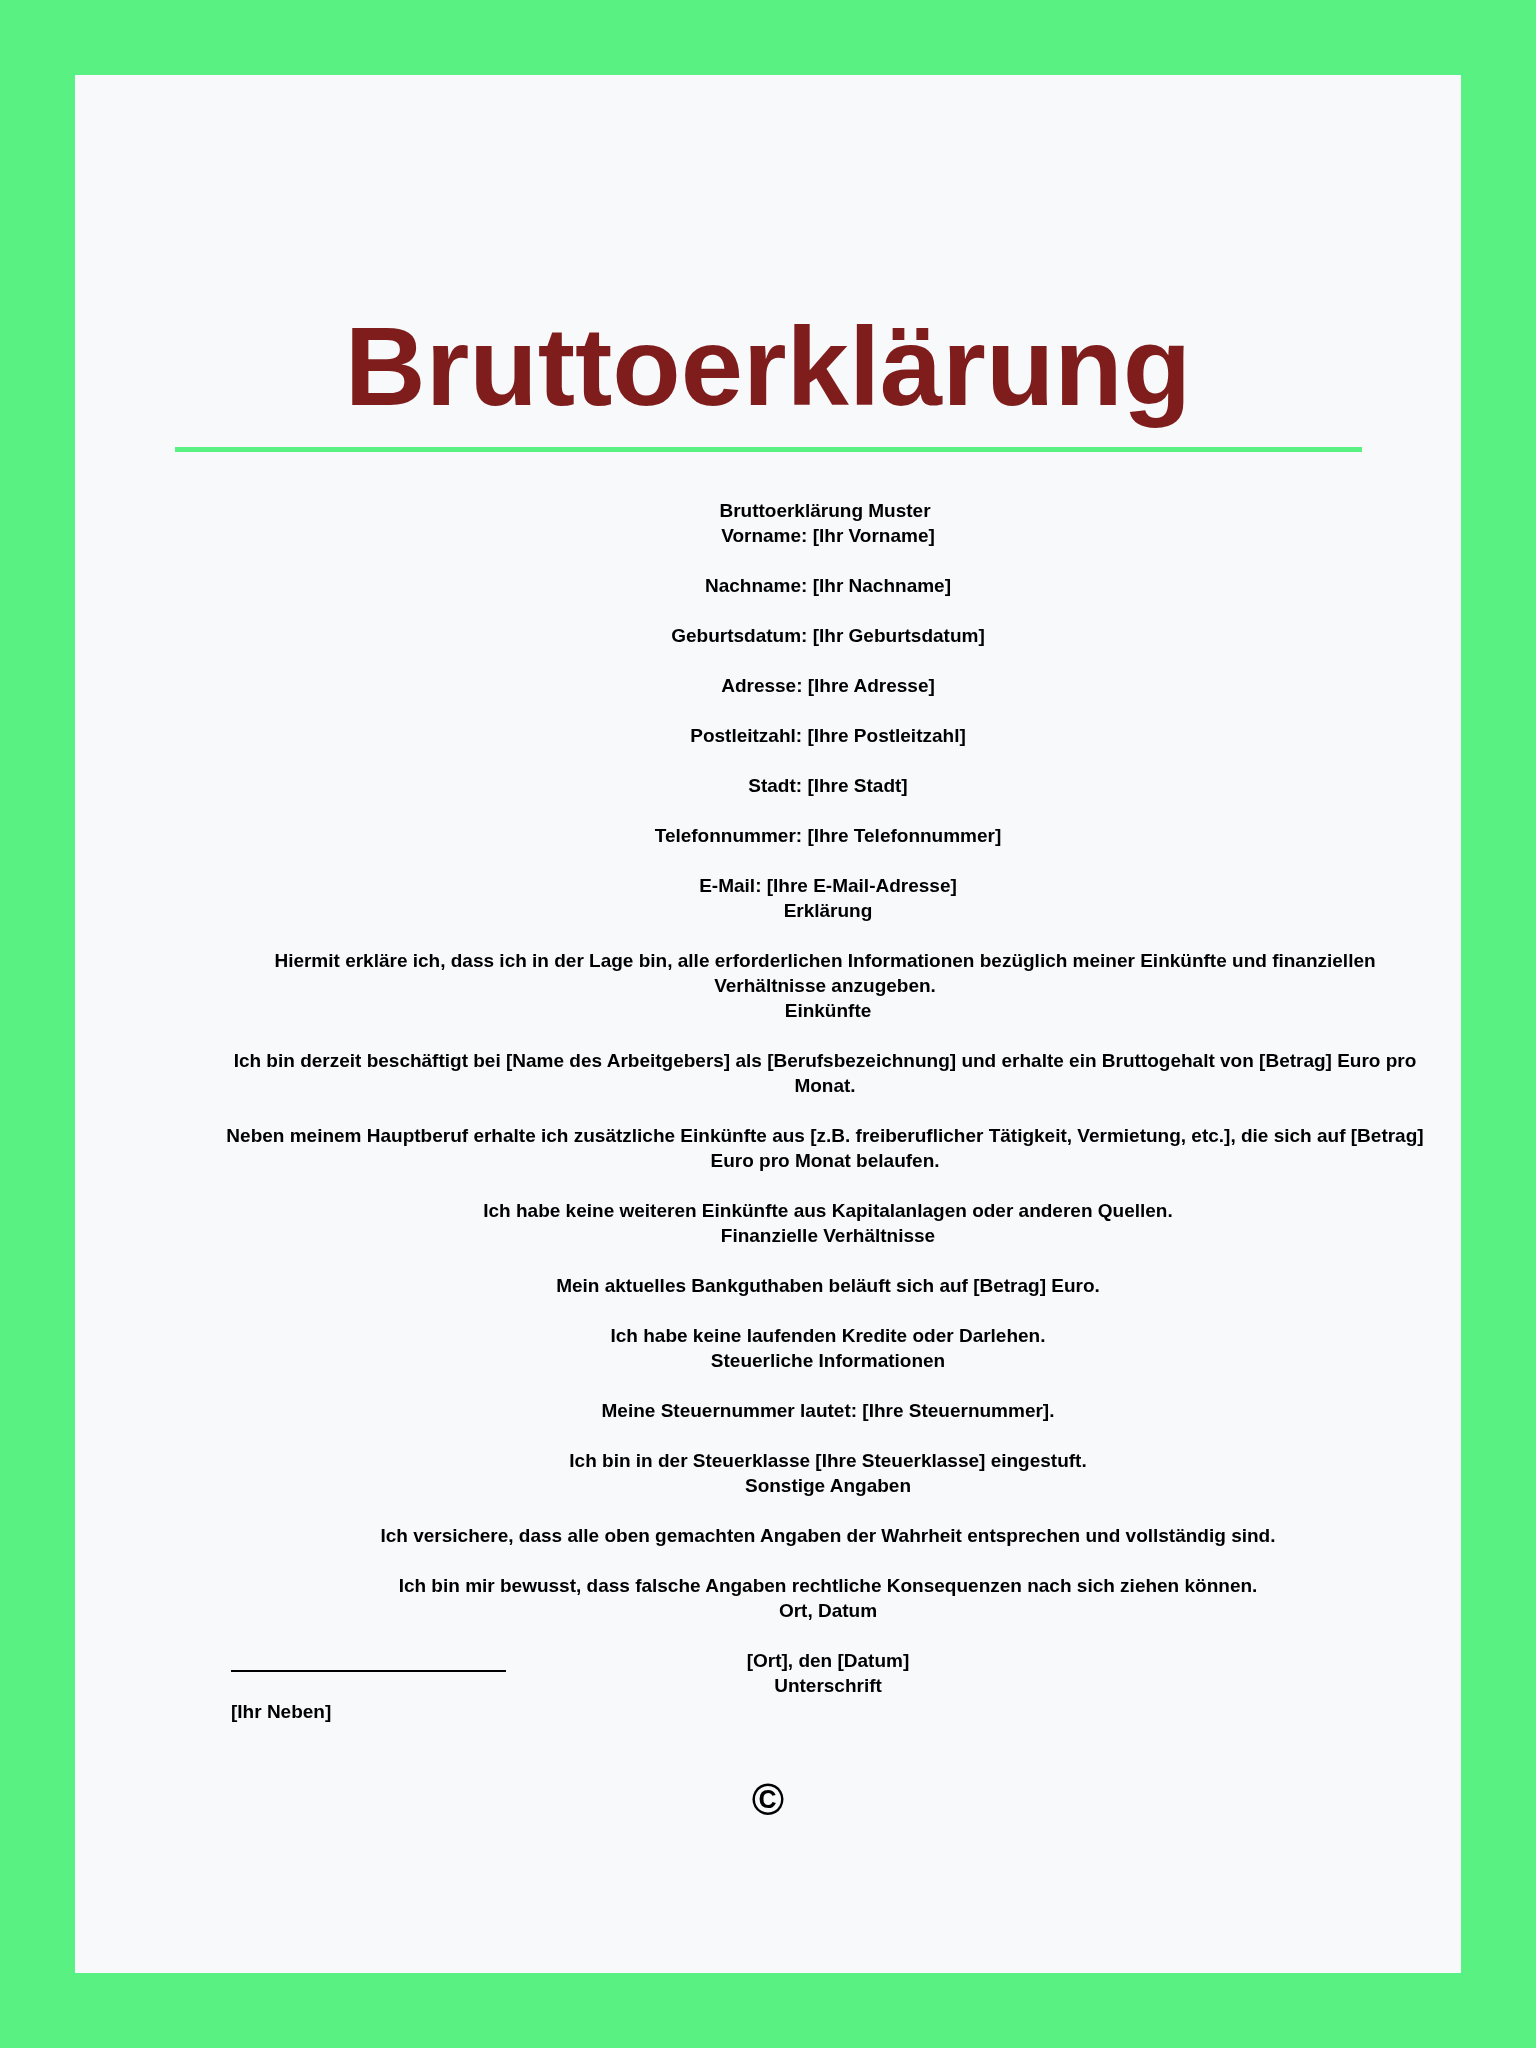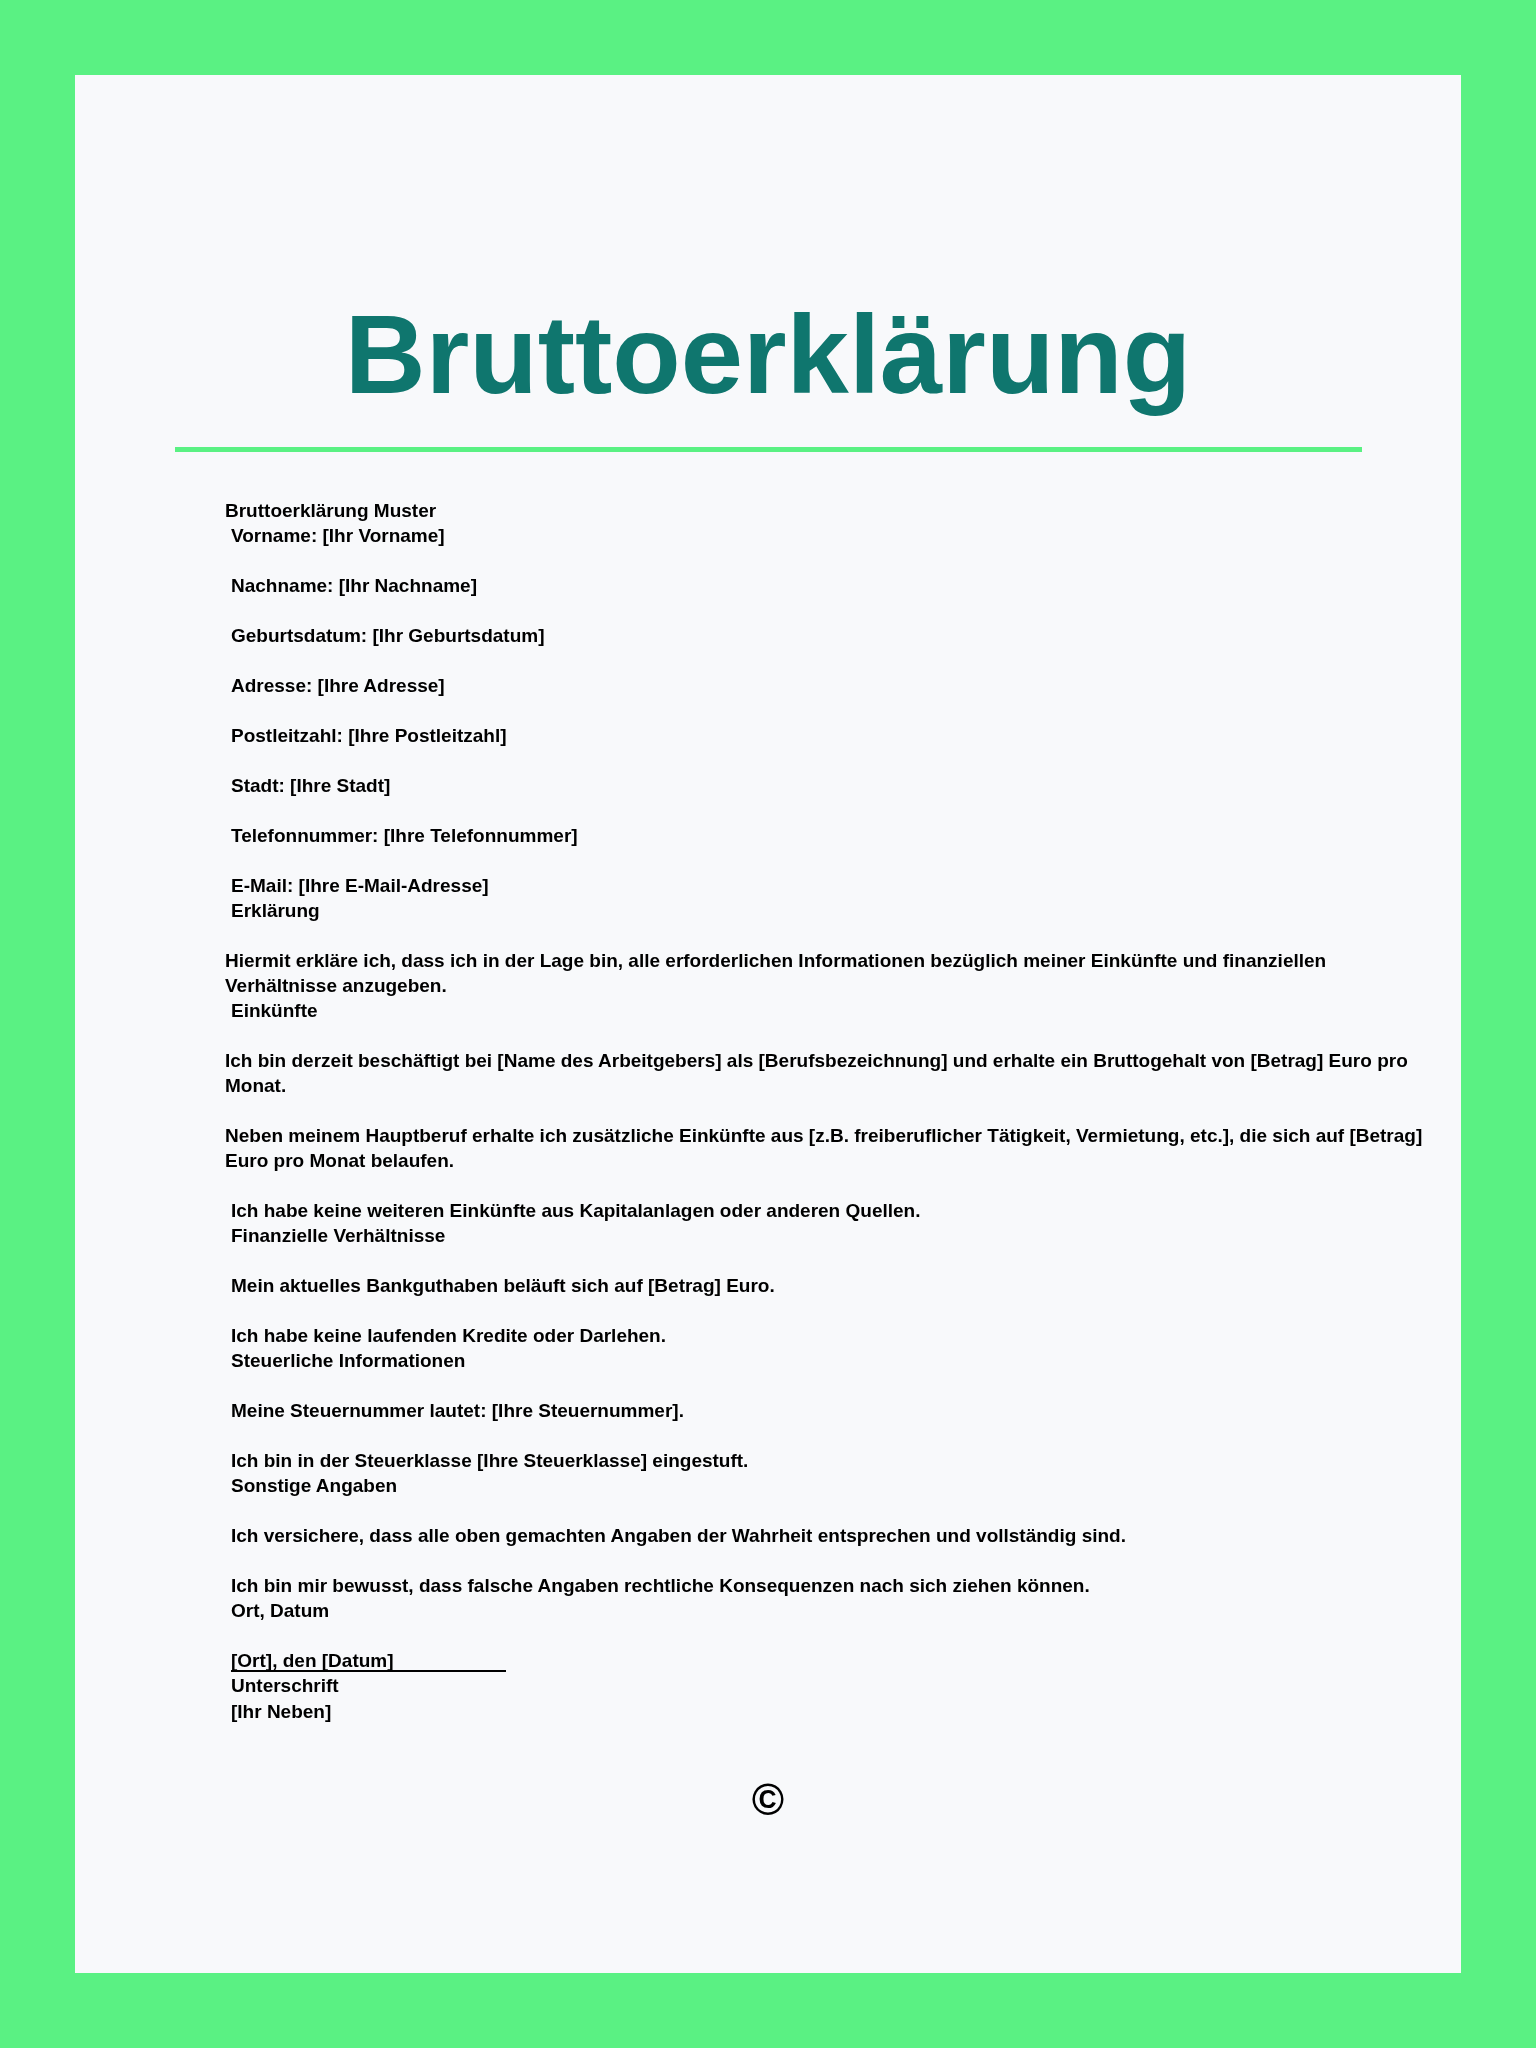--- a/index.html
+++ b/index.html
@@ -17,38 +17,39 @@
       background: #f8f9fb;
     }
     .title {
       position: absolute;
       left: 0; right: 0;
       top: 220px;
       text-align: center;
       font-weight: bold;
       font-size: 112px;
       line-height: 120px;
-      color: #0f766e;
-      margin: 0;
+      color: #7f1d1d;
+      margin: 12px;
     }
     .title-rule {
       position: absolute;
       left: 100px; width: 1187px;
       top: 372px; height: 5px;
       background: #5af183;
     }
     .body {
       position: absolute;
       left: 150px; top: 423px;
       width: 1200px;
       font-weight: bold;
       font-size: 19px;
       line-height: 25px;
       color: #000;
       white-space: pre-wrap;
+      text-align: center;
     }
     .line { display: block; min-height: 25px; }
     .indent { padding-left: 6px; }
     .sig-line {
       position: absolute;
       left: 156px; top: 1595px;
       width: 275px; height: 2px;
       background: #000;
     }
     .sig-name {

